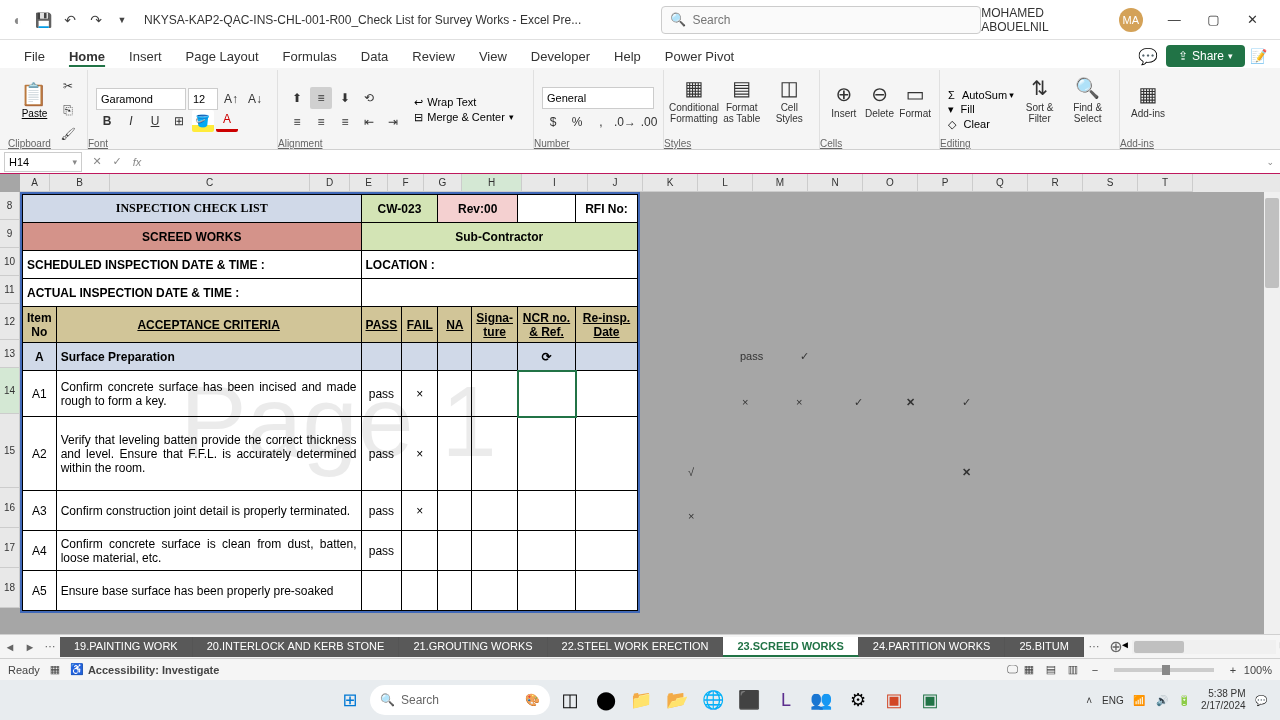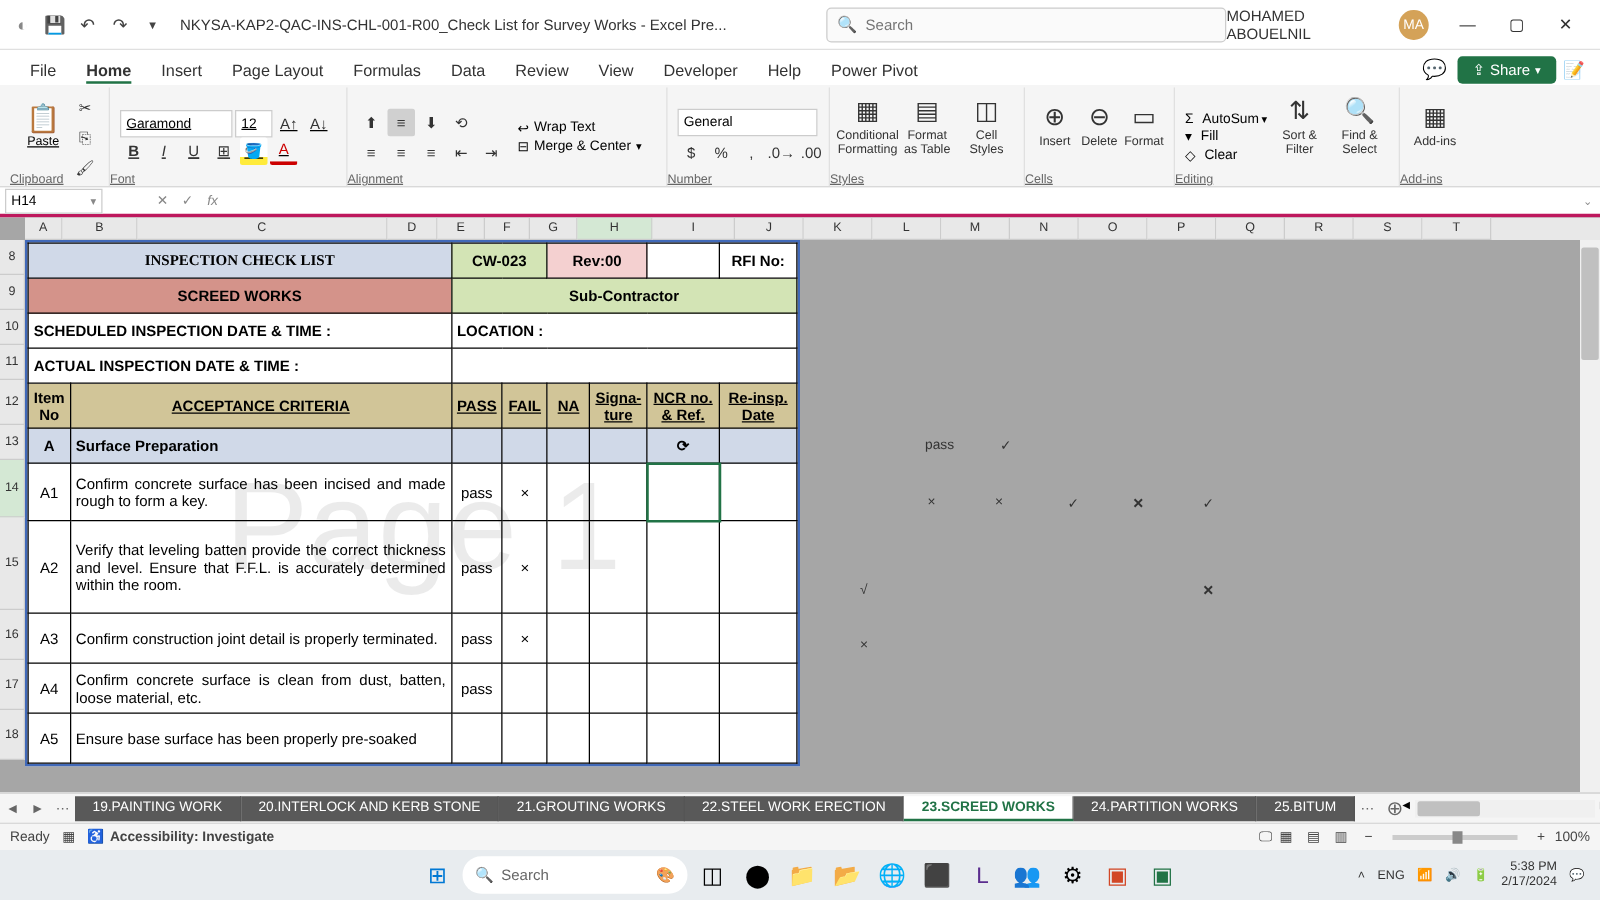--- a/index.html
+++ b/index.html
@@ -36,21 +36,21 @@
 .r-btn { min-width: 22px; height: 22px; display: flex; align-items: center; justify-content: center; font-size: 12px; color: #333; cursor: pointer; border-radius: 2px; }
 .r-select { height: 22px; font-size: 11px; border: 1px solid #ccc; background: #fff; padding: 0 4px; }
 .r-big { width: 44px; height: 56px; display: flex; flex-direction: column; align-items: center; justify-content: center; font-size: 10px; color: #333; cursor: pointer; text-align: center; }
 .r-big .icon { font-size: 20px; margin-bottom: 2px; }
 .paste-btn { width: 40px; height: 56px; display: flex; flex-direction: column; align-items: center; justify-content: center; }
 .paste-btn .icon { font-size: 22px; }
 .paste-btn .lbl { font-size: 10px; text-decoration: underline; }
 .collapse-ribbon { position: absolute; right: 8px; bottom: 2px; font-size: 10px; color: #666; cursor: pointer; }
 
 
-.formula-row { height: 24px; background: #fff; border-bottom: 3px solid #be185d; display: flex; align-items: center; gap: 33px; }
+.formula-row { height: 24px; background: #fff; border-bottom: 1px solid #be185d; display: flex; align-items: center; }
 .name-box { width: 78px; height: 20px; border: 1px solid #ccc; margin-left: 4px; font-size: 11px; padding: 0 4px; background: #fff; display: flex; align-items: center; }
 .name-box input { border: none; outline: none; width: 100%; font-size: 11px; }
 .fx-btns { display: flex; gap: 2px; margin: 0 6px; }
 .fx-btn { width: 18px; height: 18px; display: flex; align-items: center; justify-content: center; font-size: 11px; color: #888; }
 .formula-input { flex: 1; border: none; outline: none; font-size: 11px; padding: 0 4px; }
 
 
 .grid-area { position: relative; height: 460px; background: #a6a6a6; overflow: hidden; }
 .col-headers { position: absolute; top: 0; left: 20px; right: 0; height: 18px; background: #e8e8e8; display: flex; }
 .col-h { border-right: 1px solid #ccc; border-bottom: 1px solid #ccc; font-size: 10px; color: #333; display: flex; align-items: center; justify-content: center; background: #e8e8e8; }
@@ -159,21 +159,21 @@
       <div class="rg-col">
         <span class="r-btn">✂</span>
         <span class="r-btn">⎘</span>
         <span class="r-btn">🖌</span>
       </div>
     </div>
     <div class="ribbon-group-label">Clipboard</div>
   </div>
 
   <div class="ribbon-group" style="width:190px;">
-    <div class="rg-body rg-col" style="gap:0;text-decoration:underline;">
+    <div class="rg-body rg-col" style="gap:0;">
       <div class="rg-row">
         <input class="r-select" style="width: 90px;" value="Garamond">
         <input class="r-select" style="width: 30px;" value="12">
         <span class="r-btn">A↑</span>
         <span class="r-btn">A↓</span>
       </div>
       <div class="rg-row">
         <span class="r-btn">
             <b>B</b>
           </span>

